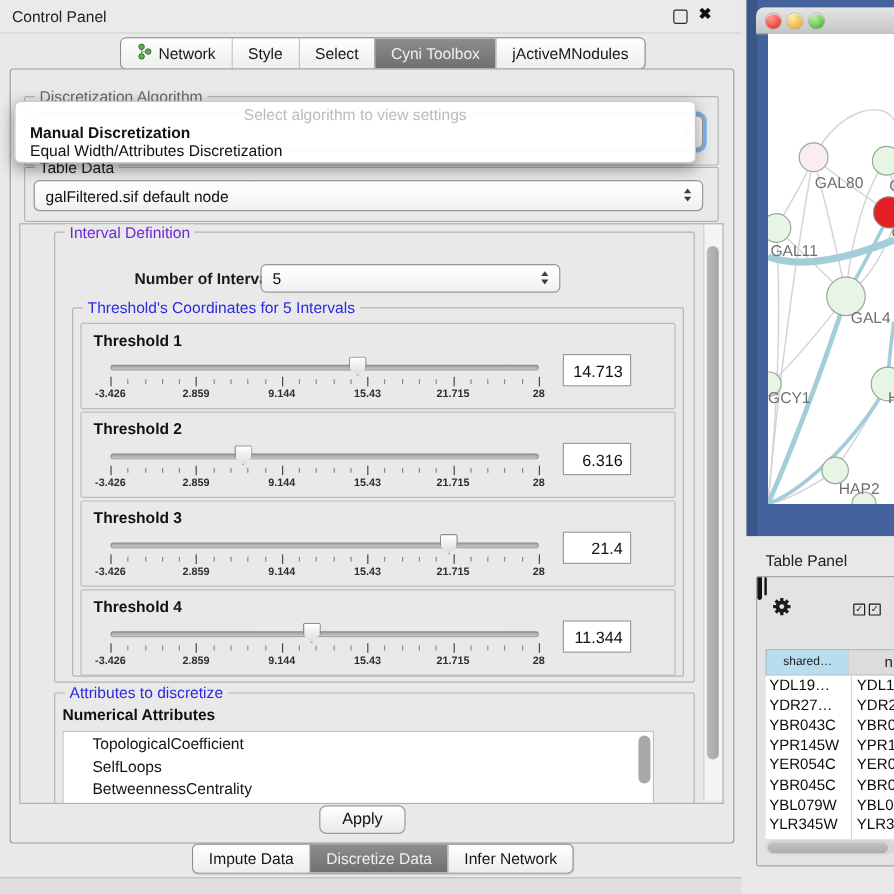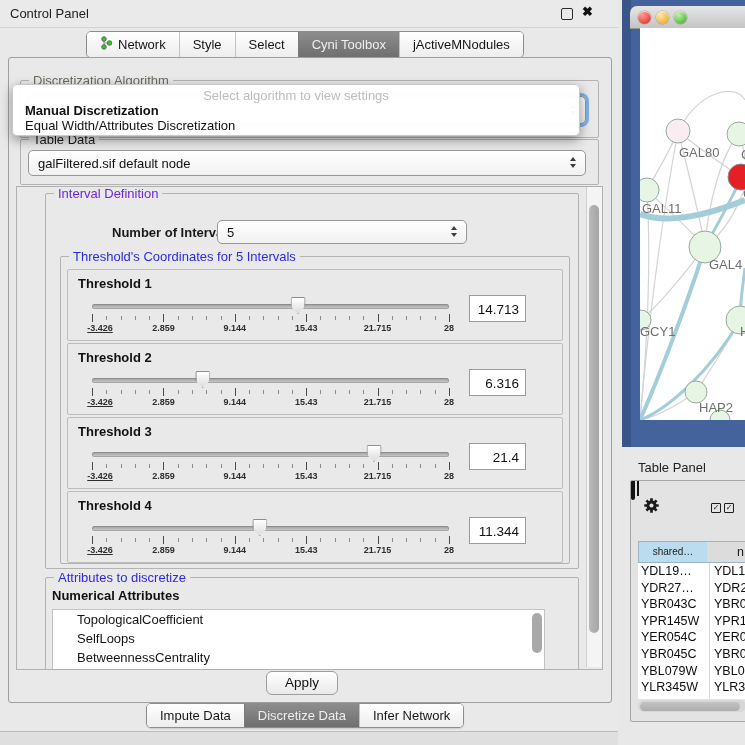--- a/index.html
+++ b/index.html
@@ -6,21 +6,21 @@
   #app{position:relative;width:745px;height:745px;background:#e8e8e8;overflow:hidden;
        font-family:"Liberation Sans",sans-serif;color:#1a1a1a;-webkit-font-smoothing:antialiased;}
 
   
   #cp{position:absolute;left:0;top:0;width:618px;height:745px;background:#e9e9e9;}
   #cp-titlebar{position:absolute;left:0;top:0;width:618px;height:27px;background:#eaeaea;border-bottom:1px solid #d2d2d2;}
   #cp-title{position:absolute;left:10px;top:6px;font-size:13px;color:#222;}
   #float-btn{position:absolute;left:561px;top:8px;width:10px;height:10px;border:1.6px solid #2b2b2b;border-radius:2px;}
   #close-btn{position:absolute;left:582px;top:4px;font-size:13px;font-weight:bold;color:#111;}
 
-  .seg-bar{position:absolute;display:flex;border:1px solid #8d8d8d;border-radius:5px;overflow:hidden;background:#fff;box-shadow:0 1px 1px rgba(0,0,0,.12);}
+  .seg-bar{position:absolute;display:flex;border:1px solid #8d8d8d;border-radius:5px;overflow:hidden;background:#fff;box-shadow:0 1px 1px rgba(0,0,0,.12);margin-left:14px;}
   .seg{display:flex;align-items:center;gap:5px;padding:4px 13px;font-size:13px;color:#161616;
        background:linear-gradient(#ffffff,#ededed);border-left:1px solid #c3c3c3;white-space:nowrap;}
   .seg:first-child{border-left:none;}
   .seg.selected{background:linear-gradient(#8d8d8d,#6f6f6f);color:#efefef;border-left:1px solid #7a7a7a;}
 
   #cp-outer{position:absolute;left:8px;top:57px;width:602px;height:644px;border:1px solid #9f9f9f;border-radius:3px;background:#e9e9e9;}
   .group{position:absolute;border:1px solid #b3b3b3;border-radius:2px;}
   .legend{position:absolute;top:-8px;left:8px;background:#e9e9e9;padding:0 4px;font-size:13px;line-height:15px;white-space:nowrap;}
   .legend.green{color:#6d28d9;}
   .legend.blue{color:#2b2be0;}
@@ -53,21 +53,21 @@
   .track{position:absolute;left:0;right:0;top:34px;height:5px;border-radius:3px;background:linear-gradient(#9a9a9a,#d2d2d2);box-shadow:inset 0 0 0 1px rgba(120,120,120,.45);}
   .handle{position:absolute;top:27px;width:15px;height:17px;transform:translateX(-50%);
           background:linear-gradient(#ffffff,#dcdcdc);border:1px solid #8d8d8d;box-sizing:border-box;
           clip-path:polygon(8% 0,92% 0,100% 10%,100% 55%,50% 100%,0 55%,0 10%);}
   .ticks{position:absolute;left:0;right:0;top:44px;height:9px;}
   .ticks i{position:absolute;width:1px;}
   .ticks i.minor{top:2px;height:4px;background:#8a8a8a;}
   .ticks i.major{top:0;height:8px;background:#4a4a4a;}
   .tick-labels{position:absolute;left:0;right:0;top:53px;height:12px;}
   .tick-labels span{position:absolute;transform:translateX(-50%);font-size:9px;font-weight:bold;color:#2e2e2e;white-space:nowrap;}
-  .tick-labels span:nth-child(1){left:8px;text-decoration:underline;}  .tick-labels span:nth-child(2){left:20%;}
+  .tick-labels span:nth-child(1){left:0;}  .tick-labels span:nth-child(2){left:20%;}
   .tick-labels span:nth-child(3){left:40%;}.tick-labels span:nth-child(4){left:60%;}
   .tick-labels span:nth-child(5){left:80%;}.tick-labels span:nth-child(6){left:100%;text-align:center;}
   .value-box{position:absolute;right:36px;top:25px;width:57px;height:27px;background:#fff;border:1px solid #9b9b9b;
              font-size:13.5px;color:#111;text-align:right;line-height:27px;padding-right:6px;box-sizing:border-box;}
 
   
   #attr-listtitle{position:absolute;font-size:13px;font-weight:bold;color:#111;}
   #attr-list{position:absolute;background:#fff;border:1px solid #c2c2c2;overflow:hidden;}
   .attr-item{font-size:13px;color:#141414;height:19px;line-height:19px;padding-left:24px;white-space:nowrap;}
   #attr-scroll{position:absolute;right:2px;top:3px;width:10px;height:40px;background:#a9a9a9;border-radius:5px;}

